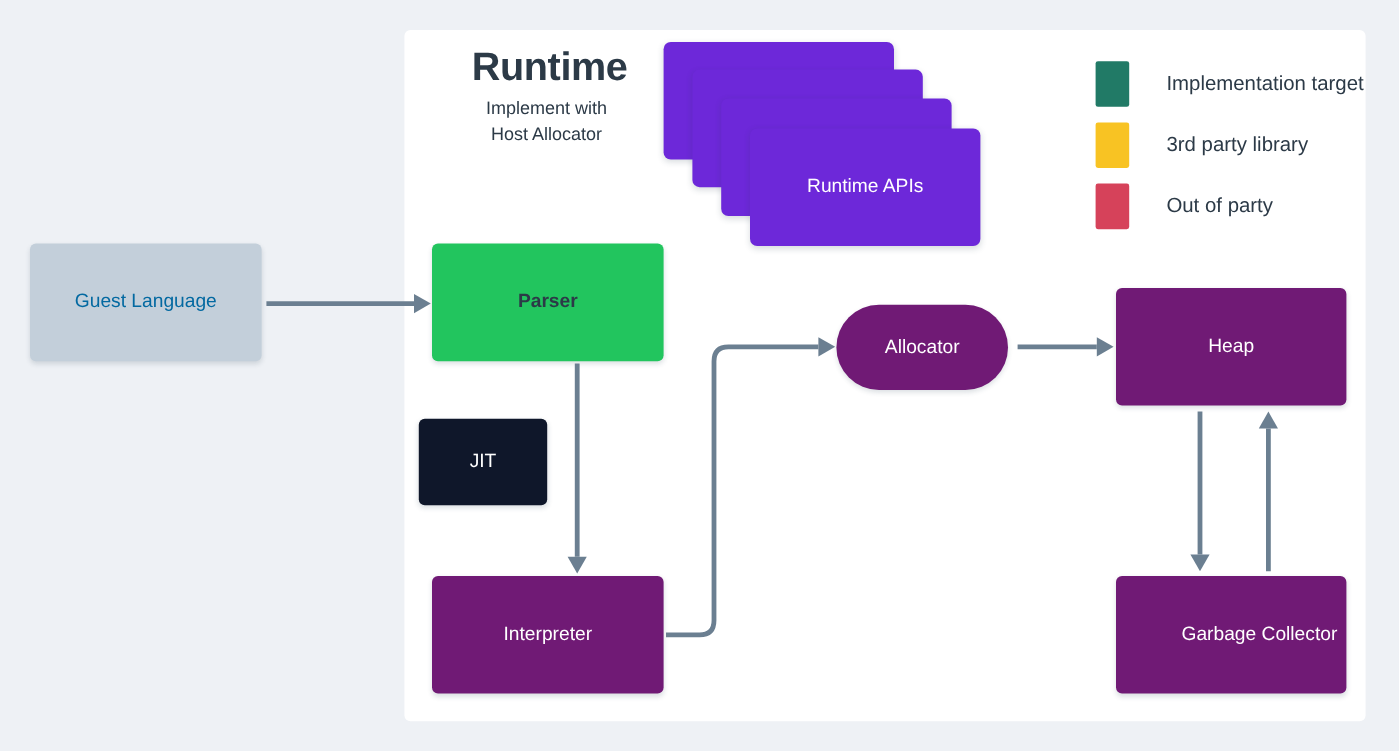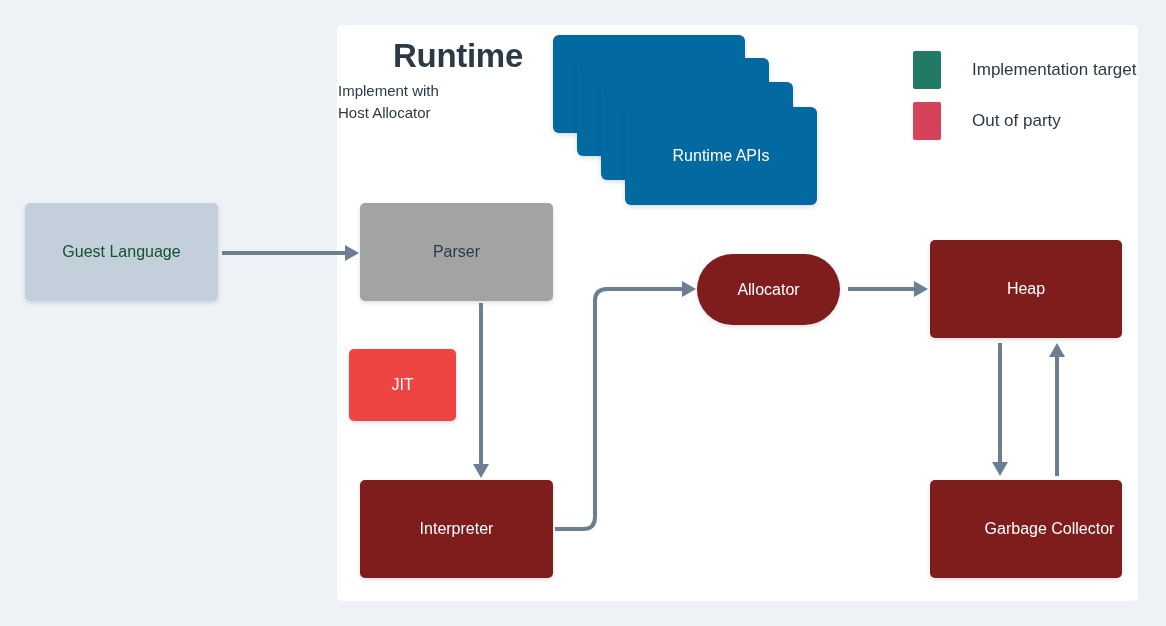--- a/index.html
+++ b/index.html
@@ -41,58 +41,59 @@
     color: #2c3a47;
     letter-spacing: -0.3px;
     line-height: 40px;
     text-align: center;
   }
   .runtime-sub {
     position: absolute;
     left: 338px;
     top: 80px;
     width: 235px;
+    text-align: center;
     font-size: 15px;
     color: #2c3a47;
     line-height: 22px;
   }
 
   
   .node {
     position: absolute;
     box-sizing: border-box;
     display: flex;
     align-items: center;
     justify-content: center;
     border-radius: 5px;
     font-size: 16px;
     box-shadow: 0 2px 4px rgba(40, 60, 80, 0.16);
     text-align: center;
   }
-  .node.teal   { background: #7f1d1d; color: #ffffff; }
-  .node.yellow { background: #a3a3a3; color: #2c3a47; }
-  .node.red    { background: #ef4444; color: #ffffff; }
-  .node.grey   { background: #c3cfda; color: #14532d; }
+  .node.teal   { background: #701a75; color: #ffffff; }
+  .node.yellow { background: #22c55e; color: #2c3a47; font-weight: bold; }
+  .node.red    { background: #0f172a; color: #ffffff; }
+  .node.grey   { background: #c3cfda; color: #0369a1; }
 
   .node-guest  { left: 25px;  top: 203px; width: 193px; height: 98px; }
   .node-parser { left: 360px; top: 203px; width: 193px; height: 98px; }
   .node-jit    { left: 349px; top: 349px; width: 107px; height: 72px; }
   .node-interp { left: 360px; top: 480px; width: 193px; height: 98px; }
   .node-heap   { left: 930px; top: 240px; width: 192px; height: 98px; }
   .node-gc     { left: 930px; top: 480px; width: 192px; height: 98px; padding-left: 47px; }
 
   .node-alloc {
     left: 697px; top: 254px; width: 143px; height: 71px;
     border-radius: 36px;
   }
 
   
   .stack-card {
     position: absolute;
-    background: #0369a1;
+    background: #6d28d9;
     border-radius: 6px;
     box-shadow: 0 2px 5px rgba(40, 60, 80, 0.18);
   }
   .stack-card.c1 { left: 553px; top: 35px;  width: 192px; height: 98px; }
   .stack-card.c2 { left: 577px; top: 58px;  width: 192px; height: 98px; }
   .stack-card.c3 { left: 601px; top: 82px;  width: 192px; height: 98px; }
   .stack-card.c4 {
     left: 625px; top: 107px; width: 192px; height: 98px;
     display: flex; align-items: center; justify-content: center;
     color: #ffffff; font-size: 16px;
@@ -145,20 +146,24 @@
   <div class="stack-card c2"></div>
   <div class="stack-card c3"></div>
   <div class="stack-card c4">Runtime APIs</div>
 
   <div class="legend">
     <div class="legend-row">
       <span class="legend-swatch" style="background:#217a66"></span>
       <span class="legend-label">Implementation target</span>
     </div>
     <div class="legend-row">
+      <span class="legend-swatch" style="background:#f8c323"></span>
+      <span class="legend-label">3rd party library</span>
+    </div>
+    <div class="legend-row">
       <span class="legend-swatch" style="background:#d6425a"></span>
       <span class="legend-label">Out of party</span>
     </div>
   </div>
 
   <div class="node grey node-guest">Guest Language</div>
   <div class="node yellow node-parser">Parser</div>
   <div class="node red node-jit">JIT</div>
   <div class="node teal node-interp">Interpreter</div>
   <div class="node teal node-alloc">Allocator</div>

